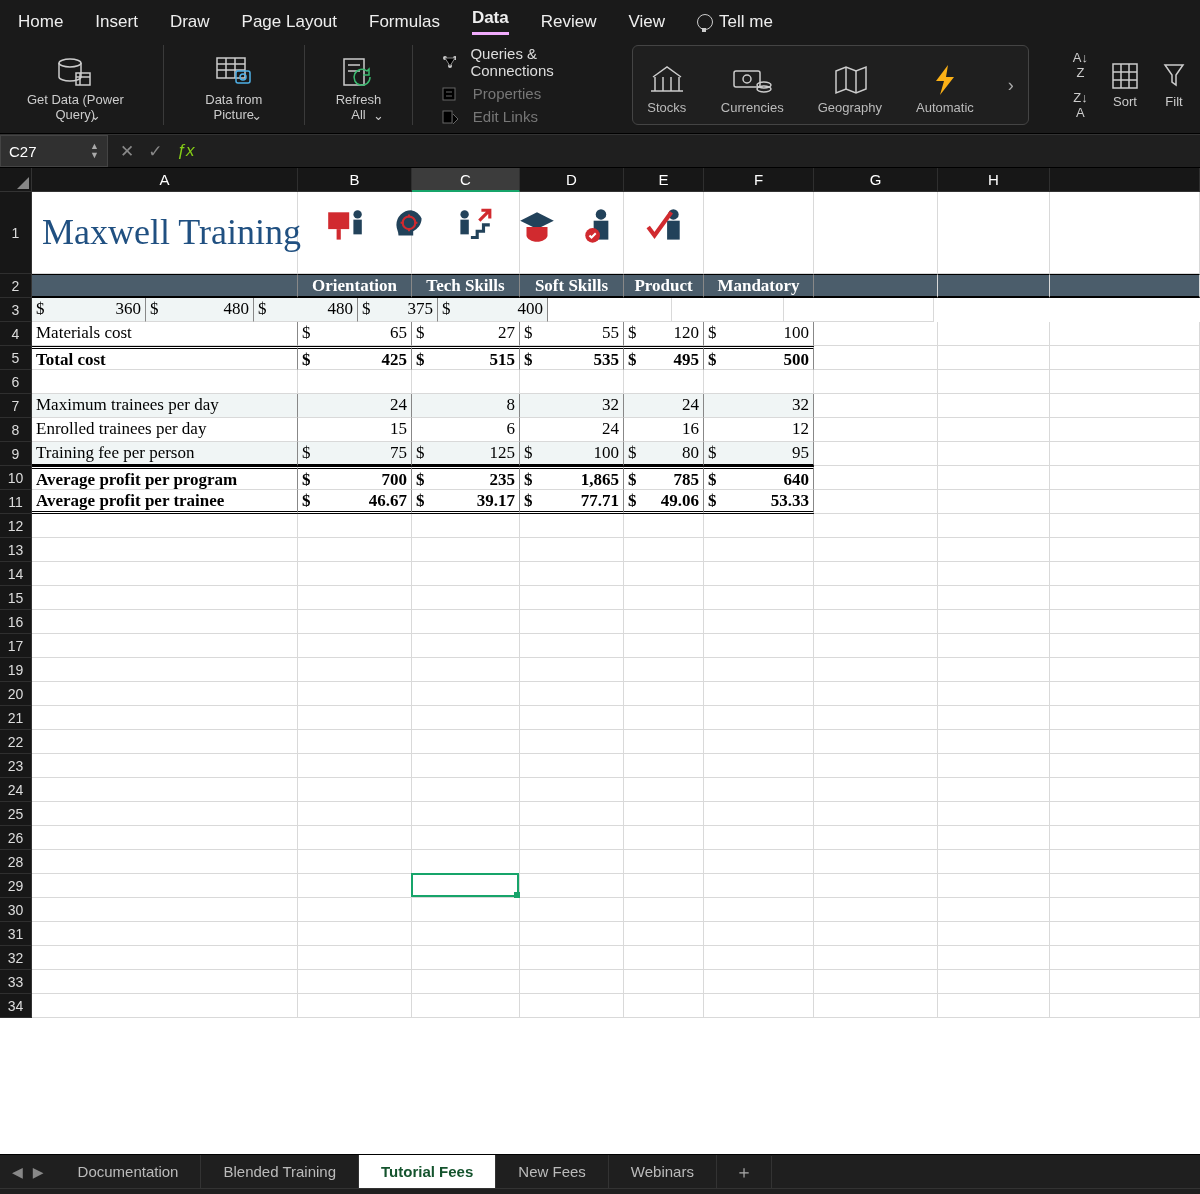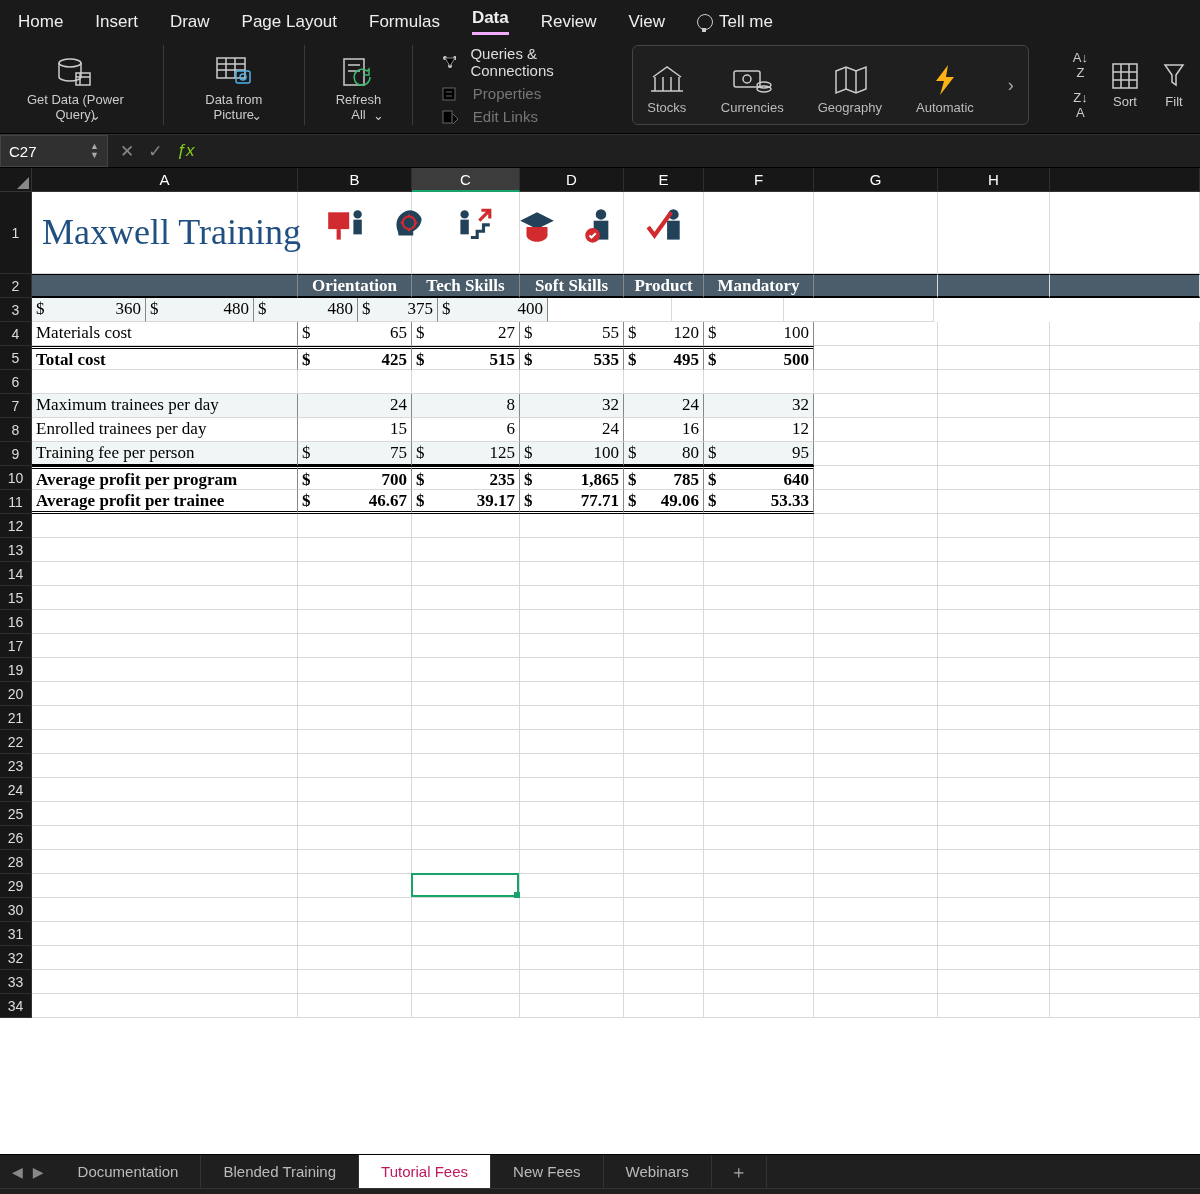--- a/index.html
+++ b/index.html
@@ -75,21 +75,21 @@
   .title{ font-size:36px; color:#205081; font-family:Georgia,serif; padding:18px 0 0 6px; white-space:nowrap;}
   .iconsrow{ position:absolute; right:10px; top:16px; display:flex; gap:22px;}
   .iconsrow svg{width:42px;height:42px;}
   
   .activecell{ position:absolute; border:2px solid #17a46a; pointer-events:none;}
   .activecell:after{content:"";position:absolute;right:-3px;bottom:-3px;width:6px;height:6px;background:#17a46a;}
   
   .tabbar{ display:flex; align-items:center; background:#1f1f1f; height:34px; border-top:1px solid #000; gap:0;}
   .tabbar .nav{ padding:0 12px; color:#888; font-size:14px; display:flex; gap:10px;}
   .tab{ padding:8px 22px; color:#bbb; font-size:15px; border-right:1px solid #333; cursor:pointer;}
-  .tab.active{ background:#fff; color:#be185d; font-weight:400;}
+  .tab.active{ background:#fff; color:#14532d; font-weight:700;}
   .tab.add{ color:#aaa; font-size:18px; padding:4px 18px;}
   .status{ background:#1f1f1f; padding:8px 28px; color:#ccc; font-size:15px; border-top:1px solid #333;}
 </style>
 </head>
 <body>
 
 <div class="ribbon-tabs">
   <span>Home</span>
   <span>Insert</span>
   <span>Draw</span>

